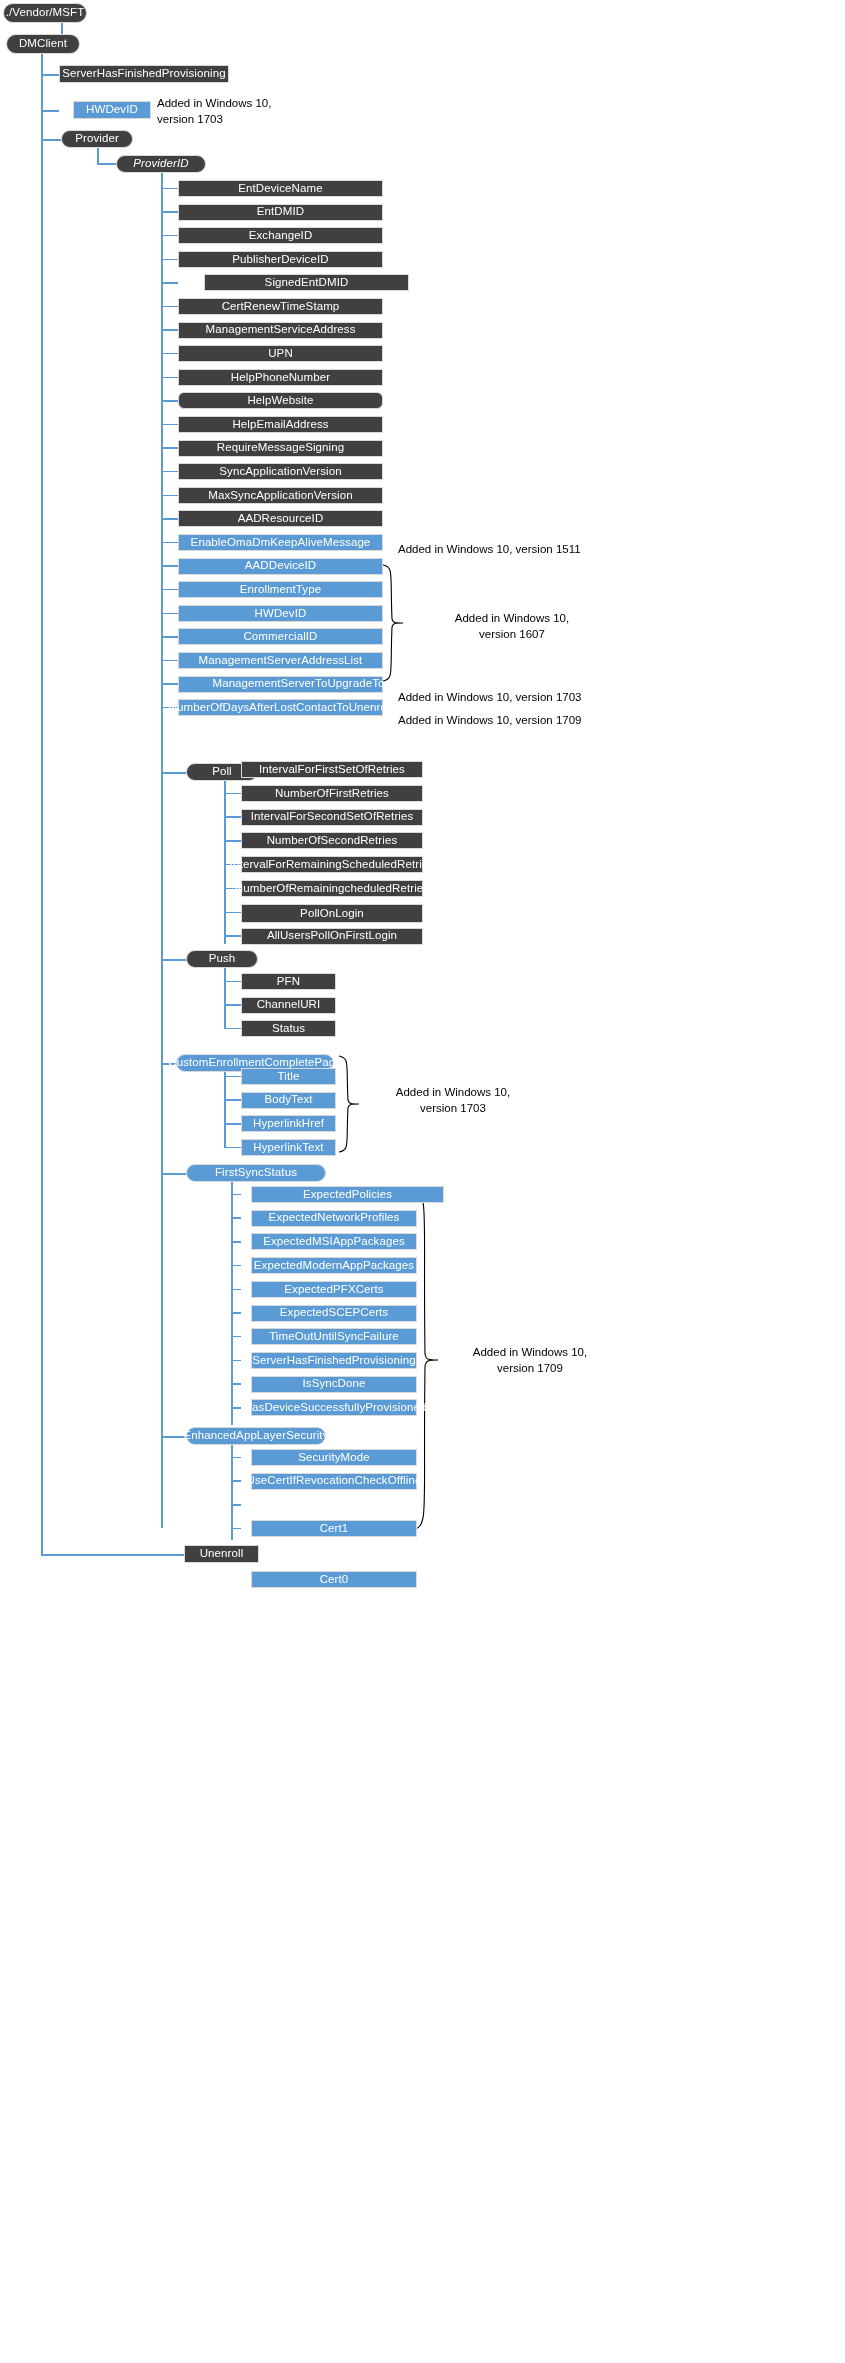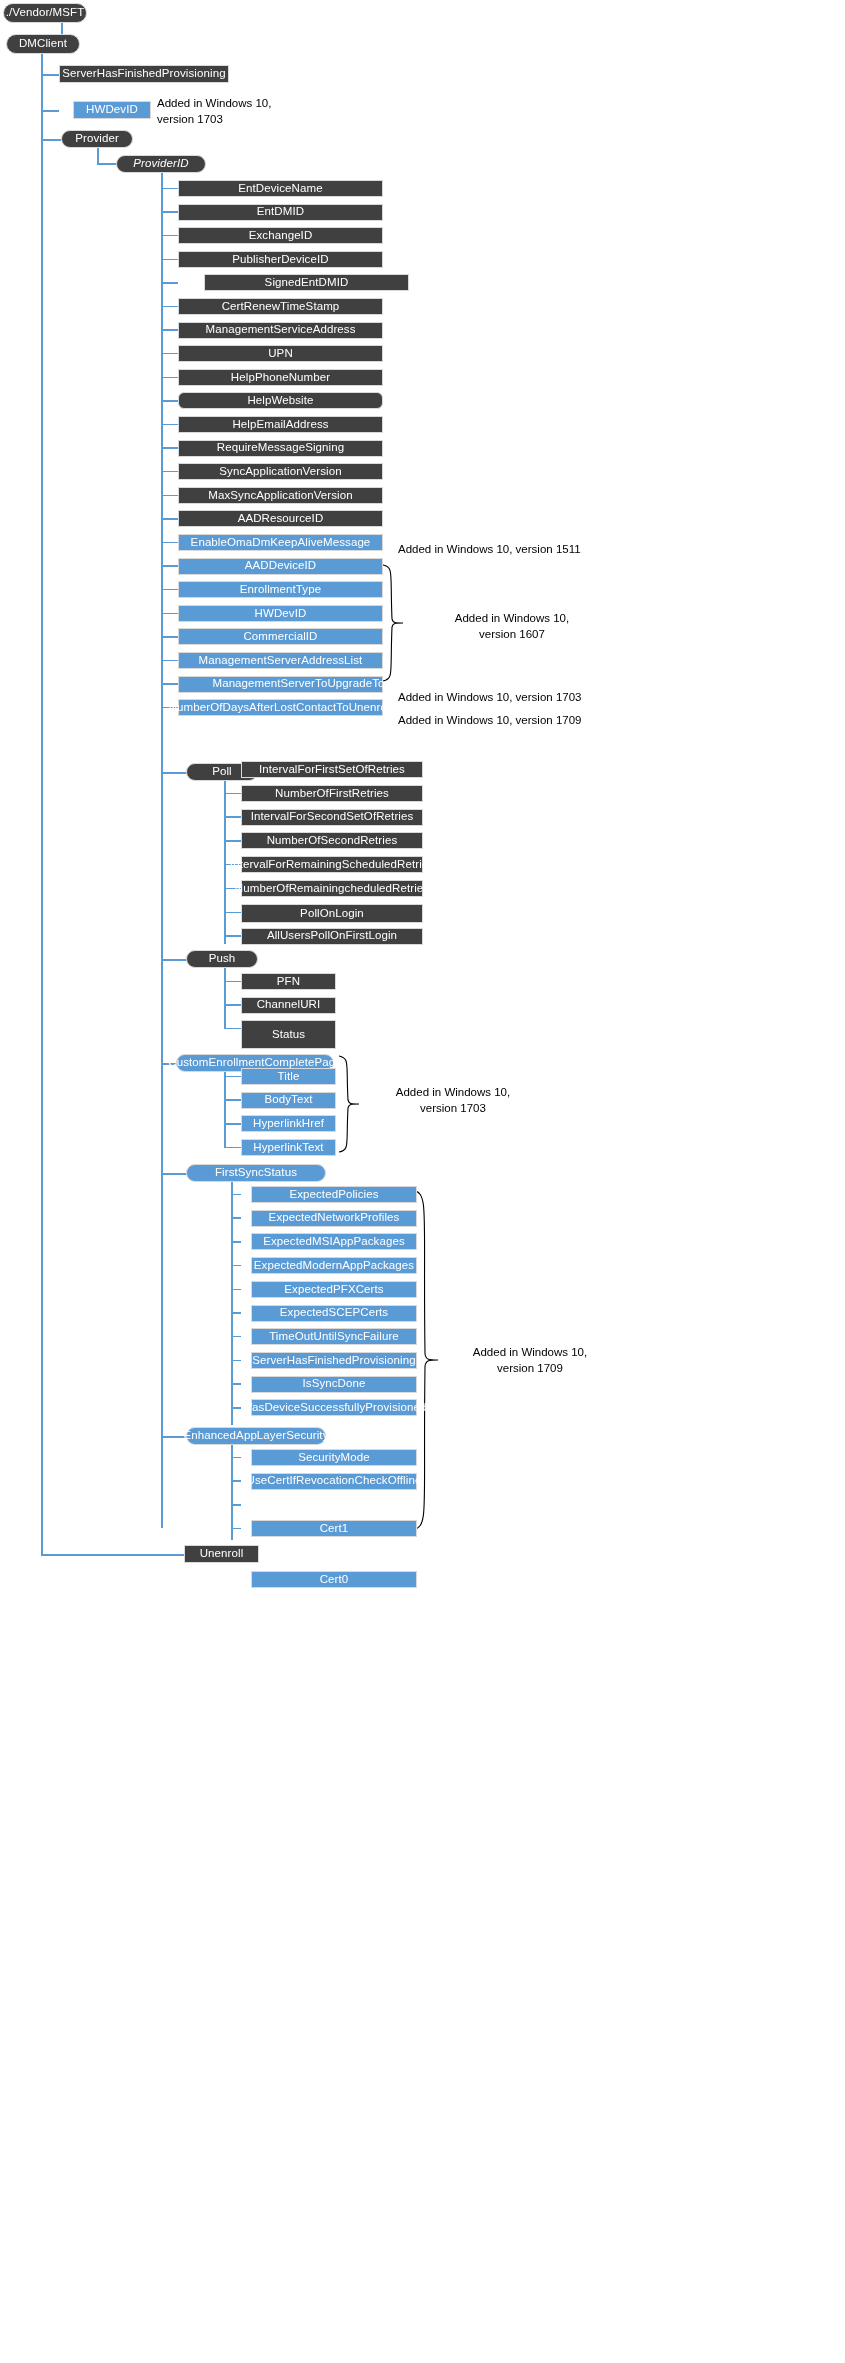--- a/index.html
+++ b/index.html
@@ -156,21 +156,21 @@
 
   <div class="hline" style="left:161px;top:959px;width:26px;"></div>
   <div class="node green rounded" style="left:186px;top:950px;width:72px;height:18px;">Push</div>
   <div class="vline" style="left:224px;top:968px;height:60px;"></div>
   <div id="push-children-layer">
       <div class="hline" style="left: 224px; top: 980.7px; width: 17px;"></div>
       <div class="node green" style="left: 241px; top: 973px; width: 95px; height: 17px;">PFN</div>
       <div class="hline" style="left: 224px; top: 1004.2px; width: 17px;"></div>
       <div class="node green" style="left: 241px; top: 996.5px; width: 95px; height: 17px;">ChannelURI</div>
       <div class="hline" style="left: 224px; top: 1027.7px; width: 17px;"></div>
-      <div class="node green" style="left: 241px; top: 1020px; width: 95px; height: 29px;">Status</div>
+      <div class="node green" style="left: 241px; top: 1020px; width: 95px; height: 17px;">Status</div>
     </div>
 
   <div class="hline" style="left:161px;top:1063px;width:16px;"></div>
   <div class="node blue rounded" style="left:176px;top:1054px;width:158px;height:18px;">CustomEnrollmentCompletePage</div>
   <div class="vline" style="left:224px;top:1072px;height:76px;"></div>
   <div id="custom-page-children-layer">
       <div class="hline" style="left: 224px; top: 1075.7px; width: 17px;"></div>
       <div class="node blue" style="left: 241px; top: 1068px; width: 95px; height: 17px;">Title</div>
       <div class="hline" style="left: 224px; top: 1099.4px; width: 17px;"></div>
       <div class="node blue" style="left: 241px; top: 1091.7px; width: 95px; height: 17px;">BodyText</div>
@@ -178,21 +178,21 @@
       <div class="node blue" style="left: 241px; top: 1115.4px; width: 95px; height: 17px;">HyperlinkHref</div>
       <div class="hline" style="left: 224px; top: 1146.8px; width: 17px;"></div>
       <div class="node blue" style="left: 241px; top: 1139.1px; width: 95px; height: 17px;">HyperlinkText</div>
     </div>
 
   <div class="hline" style="left:161px;top:1173px;width:26px;"></div>
   <div class="node blue rounded" style="left:186px;top:1164px;width:140px;height:18px;">FirstSyncStatus</div>
   <div class="vline" style="left: 231px; top: 1182px; height: 243px;"></div>
   <div id="first-sync-children-layer">
       <div class="hline" style="left: 231px; top: 1193.7px; width: 10px;"></div>
-      <div class="node blue" style="left: 251px; top: 1186px; width: 166px; height: 17px;">ExpectedPolicies</div>
+      <div class="node blue" style="left: 251px; top: 1186px; width: 193px; height: 17px;">ExpectedPolicies</div>
       <div class="hline" style="left: 231px; top: 1217.4px; width: 10px;"></div>
       <div class="node blue" style="left: 251px; top: 1209.7px; width: 166px; height: 17px;">ExpectedNetworkProfiles</div>
       <div class="hline" style="left: 231px; top: 1241.1px; width: 10px;"></div>
       <div class="node blue" style="left: 251px; top: 1233.4px; width: 166px; height: 17px;">ExpectedMSIAppPackages</div>
       <div class="hline" style="left: 231px; top: 1264.8px; width: 10px;"></div>
       <div class="node blue" style="left: 251px; top: 1257.1px; width: 166px; height: 17px;">ExpectedModernAppPackages</div>
       <div class="hline" style="left: 231px; top: 1288.5px; width: 10px;"></div>
       <div class="node blue" style="left: 251px; top: 1280.8px; width: 166px; height: 17px;">ExpectedPFXCerts</div>
       <div class="hline" style="left: 231px; top: 1312.2px; width: 10px;"></div>
       <div class="node blue" style="left: 251px; top: 1304.5px; width: 166px; height: 17px;">ExpectedSCEPCerts</div>

